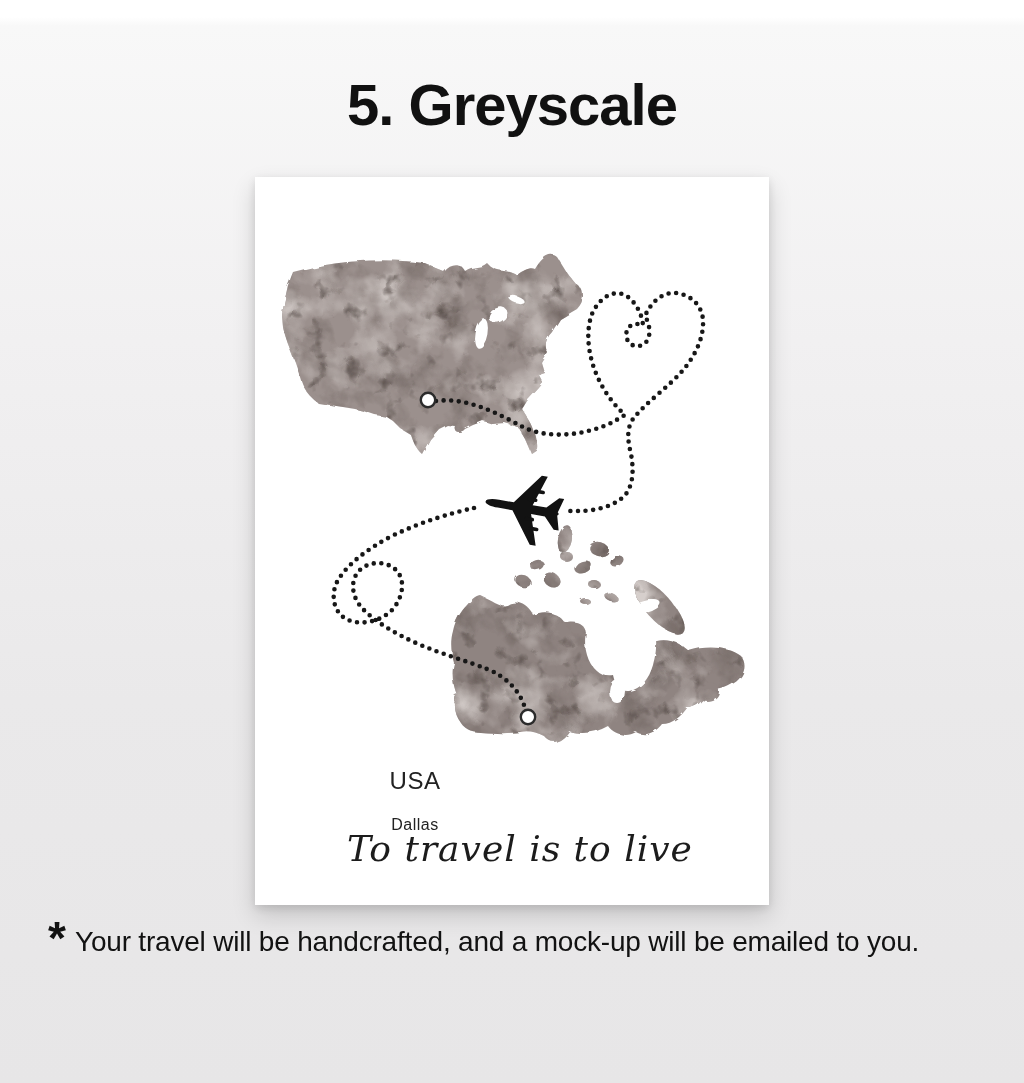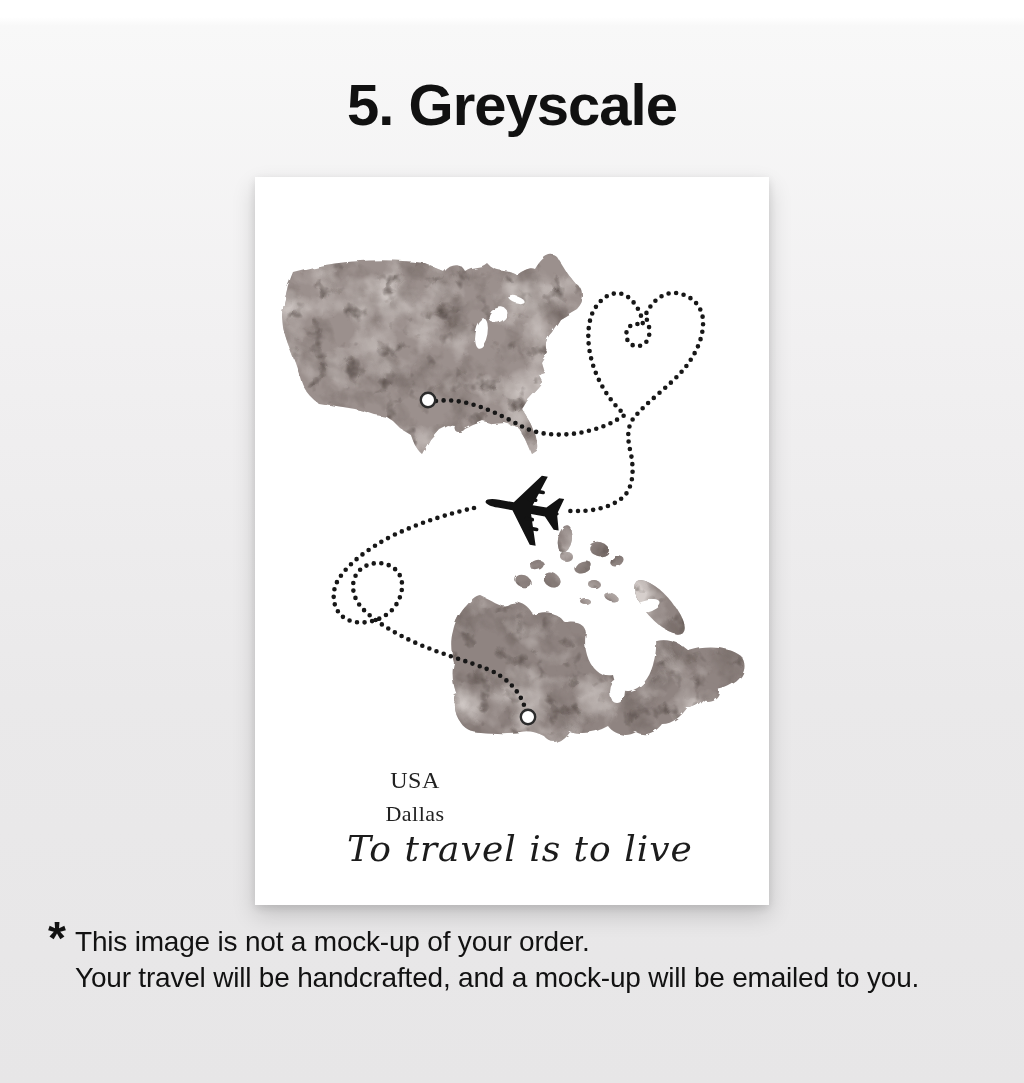--- a/index.html
+++ b/index.html
@@ -14,24 +14,24 @@
     color:var(--text,#111);
   }
   .poster{
     position:absolute;left:255px;top:177px;width:514px;height:728px;
     background:var(--poster-bg,#fff);
     box-shadow:0 10px 22px rgba(0,0,0,0.16),0 3px 8px rgba(0,0,0,0.10);
   }
   .poster svg{position:absolute;left:0;top:0;}
   .loc{
     position:absolute;width:150px;text-align:center;
-    font-family:Liberation Serif, serif;color:#222;
+    font-family:Liberation Sans, sans-serif;color:#222;
   }
   .loc .country{font-size:24px;letter-spacing:0.5px;}
-  .loc .city{font-size:22px;margin-top:7px;letter-spacing:0.5px;}
+  .loc .city{font-size:16px;margin-top:21px;letter-spacing:0.5px;}
   .loc-usa{left:85px;top:590px;}
   .loc-canada{left:279px;top:590px;}
   .quote{
     position:absolute;left:8px;top:651px;width:100%;text-align:center;
     font-family:"DejaVu Serif",serif;font-style:italic;
     font-size:36px;color:#1c1c1c;letter-spacing:1px;
   }
   .disclaimer{
     position:absolute;left:48px;top:924px;width:950px;color:#121212;
   }
@@ -171,16 +171,15 @@
   <div class="loc loc-usa">
     <div class="country">USA</div>
     <div class="city">Dallas</div>
   </div>
   <div class="quote">To travel is to live</div>
 </div>
 
 <div class="disclaimer">
   <span class="star">*</span>
   <div class="lines">
-    <div>This image is not a mock-up of your order.</div>
     <div>Your travel will be handcrafted, and a mock-up will be emailed to you.</div>
   </div>
 </div>
 
 </body></html>

